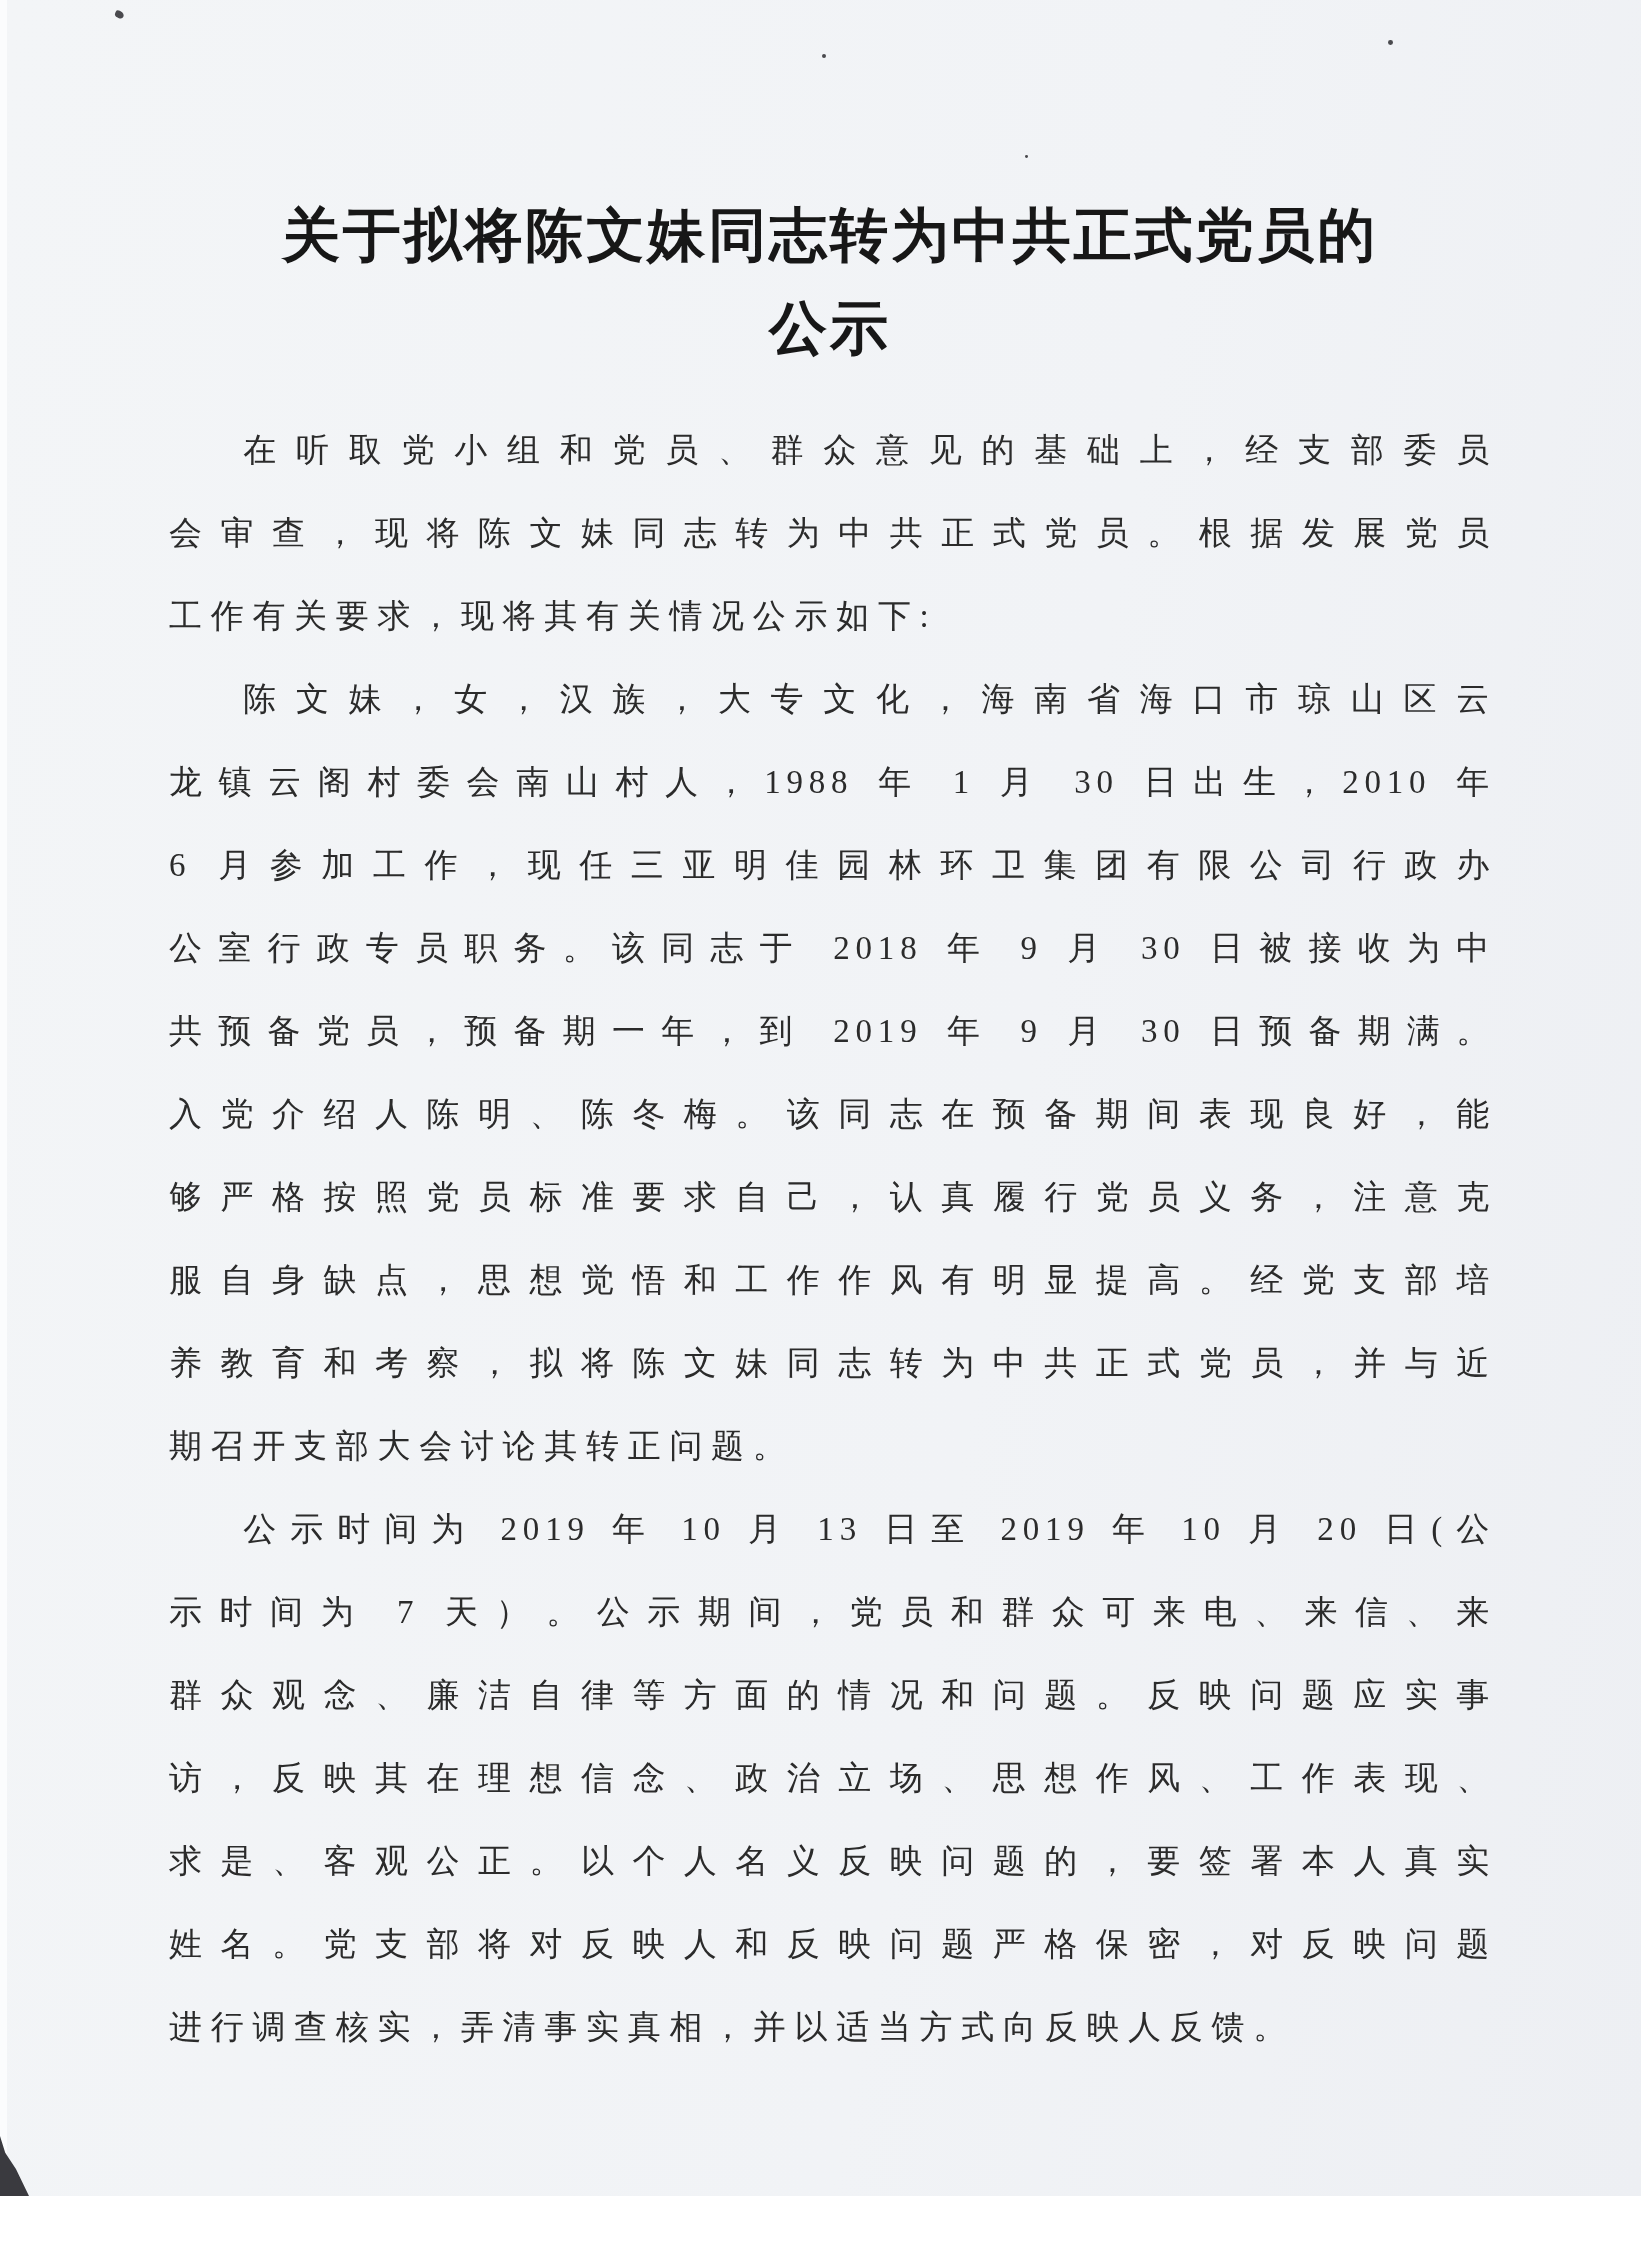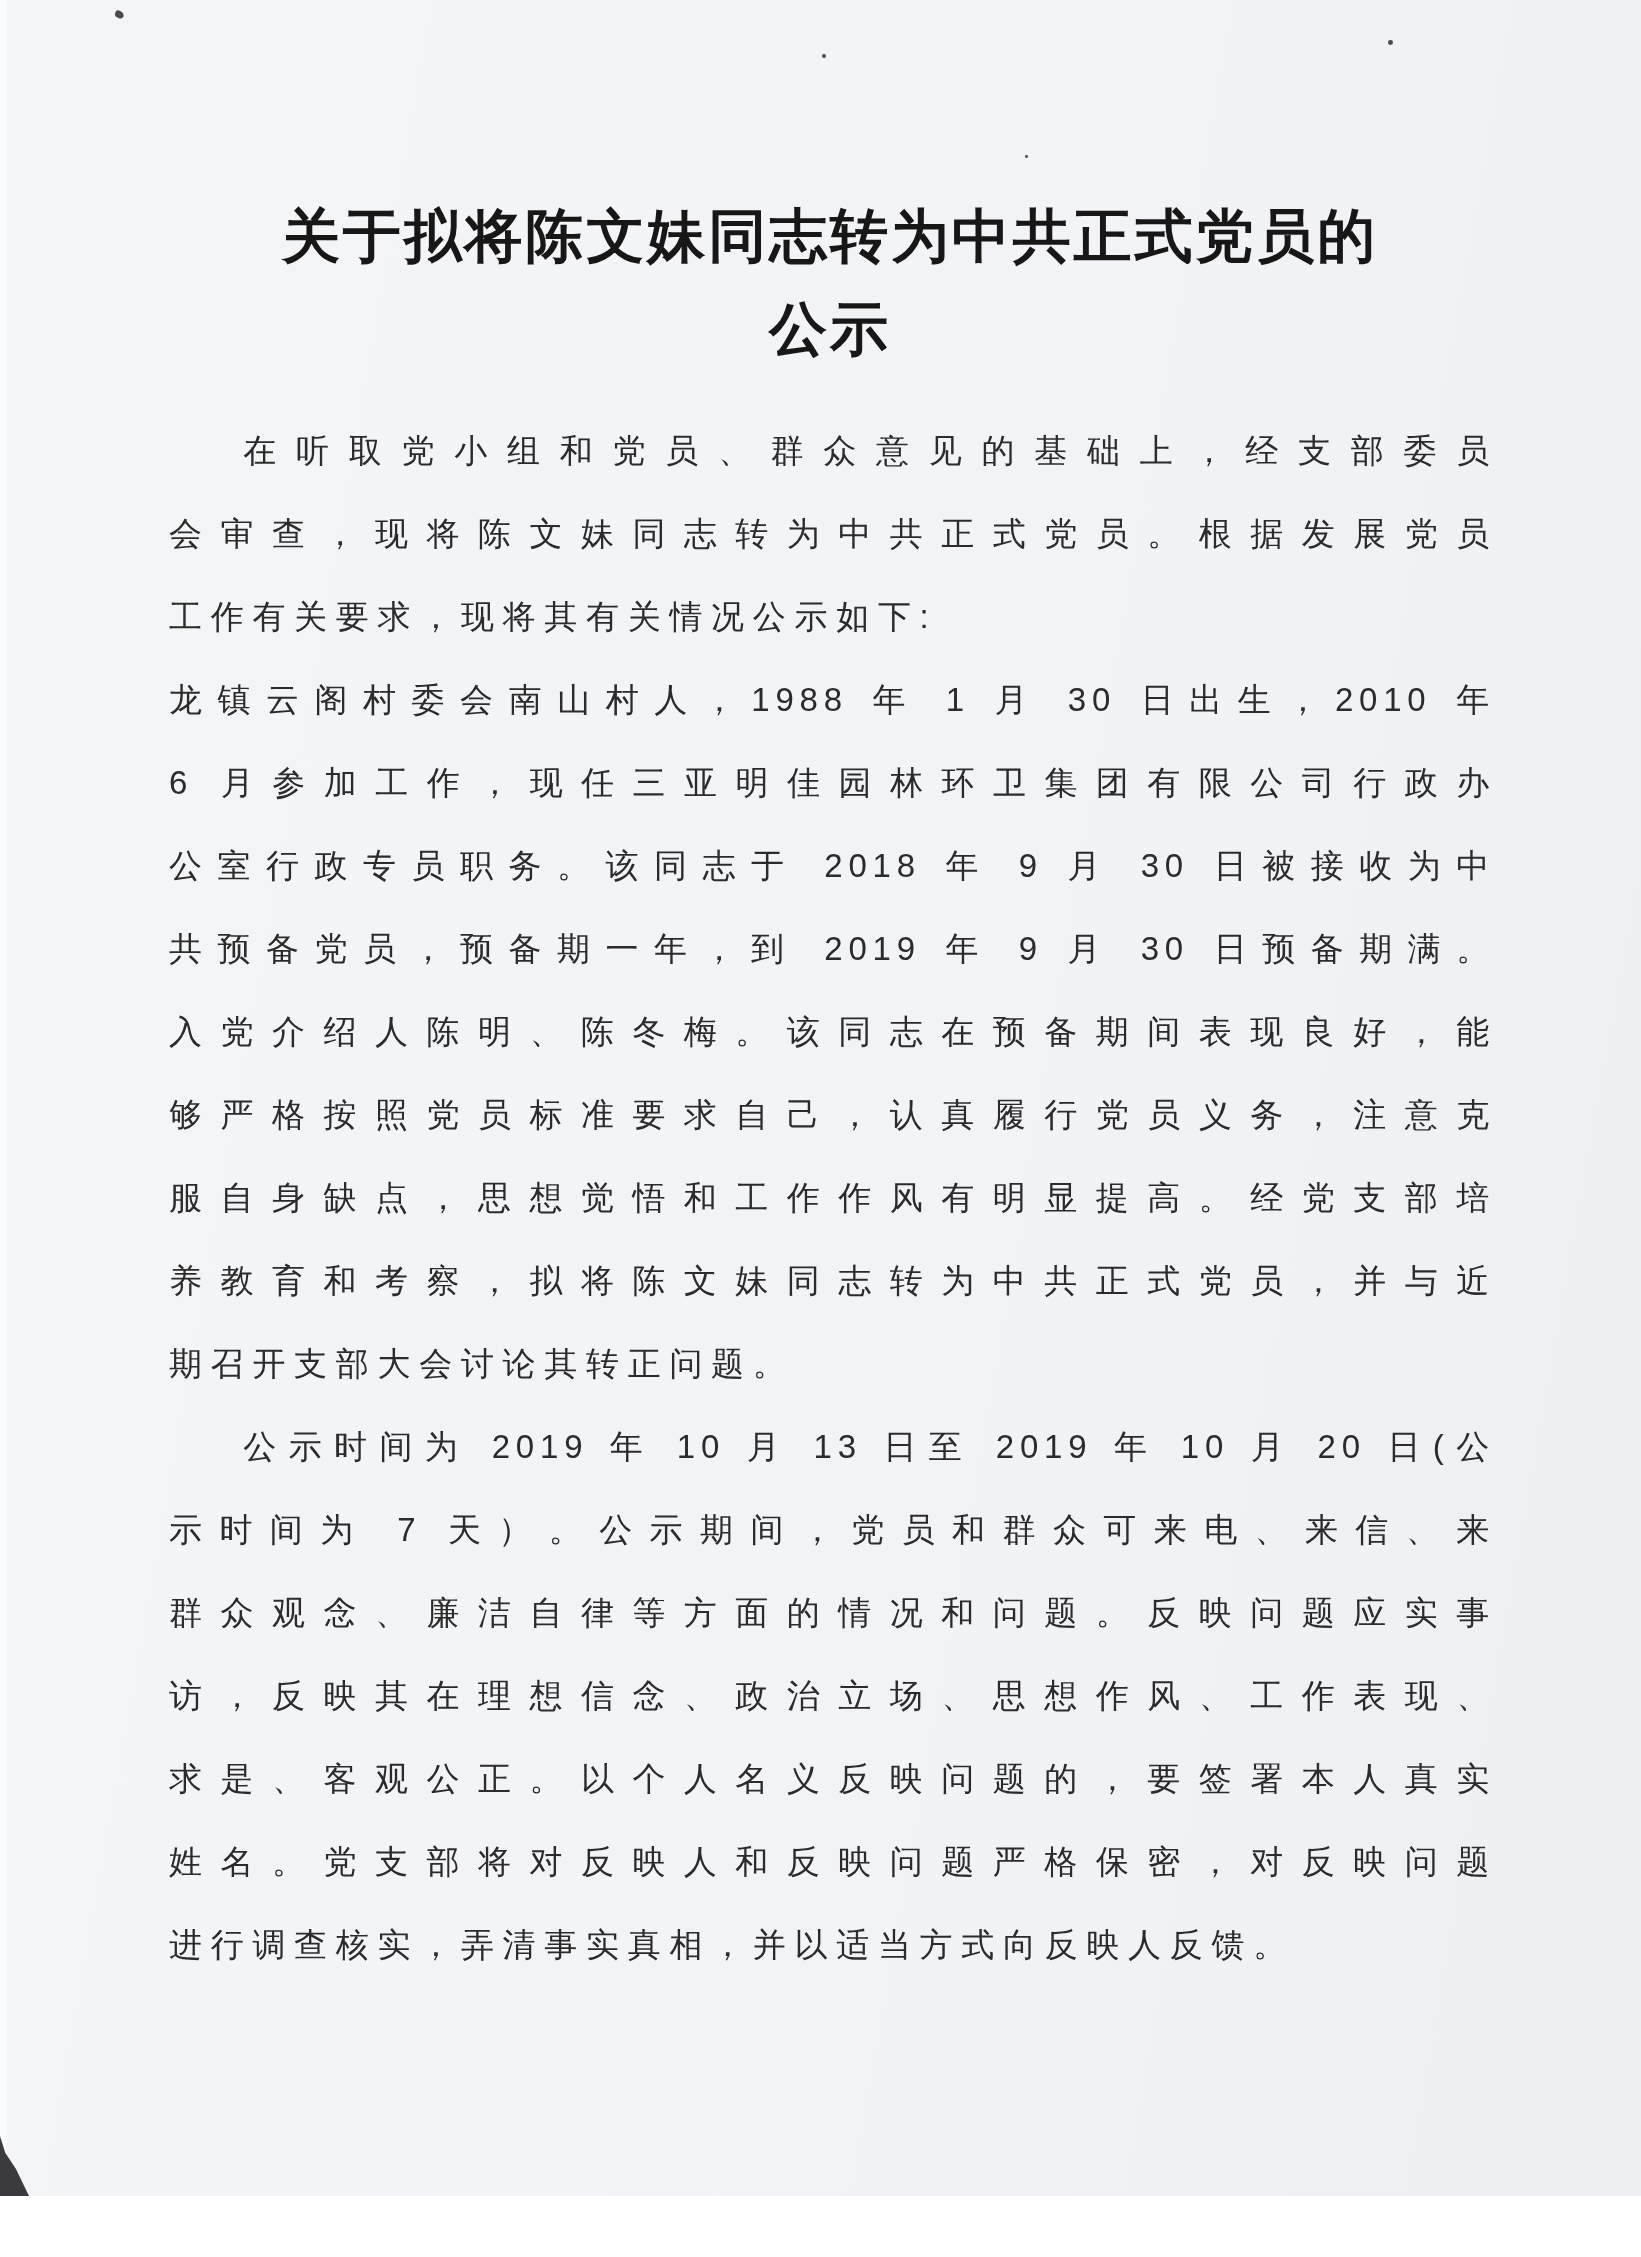--- a/index.html
+++ b/index.html
@@ -7,21 +7,21 @@
     padding: 0;
     width: 1641px;
     height: 2257px;
     overflow: hidden;
   }
   .page {
     position: relative;
     width: 1641px;
     height: 2196px;
     background: linear-gradient(100deg, #f3f5f7 0%, #f1f3f6 60%, #edeff3 100%);
-    font-family: Liberation Sans, sans-serif;
+    font-family: Liberation Serif, serif;
     color: #262626;
   }
   
   .edge-left {
     position: absolute;
     left: 0; top: 0;
     width: 6.8px; height: 100%;
     background: #fbfcfd;
   }
   .doc-title {
@@ -89,20 +89,21 @@
 
   <div class="doc-title">
     <div>关于拟将陈文妹同志转为中共正式党员的</div>
     <div>公示</div>
   </div>
 
   <div class="doc-body">
     <div class="line indent">在听取党小组和党员、群众意见的基础上，经支部委员</div>
     <div class="line">会审查，现将陈文妹同志转为中共正式党员。根据发展党员</div>
     <div class="line end">工作有关要求，现将其有关情况公示如下:</div>
+    <div class="line indent">陈文妹，女，汉族，大专文化，海南省海口市琼山区云</div>
     <div class="line">龙镇云阁村委会南山村人，1988 年 1 月 30 日出生，2010 年</div>
     <div class="line">6 月参加工作，现任三亚明佳园林环卫集团有限公司行政办</div>
     <div class="line">公室行政专员职务。该同志于 2018 年 9 月 30 日被接收为中</div>
     <div class="line">共预备党员，预备期一年，到 2019 年 9 月 30 日预备期满。</div>
     <div class="line">入党介绍人陈明、陈冬梅。该同志在预备期间表现良好，能</div>
     <div class="line">够严格按照党员标准要求自己，认真履行党员义务，注意克</div>
     <div class="line">服自身缺点，思想觉悟和工作作风有明显提高。经党支部培</div>
     <div class="line">养教育和考察，拟将陈文妹同志转为中共正式党员，并与近</div>
     <div class="line end">期召开支部大会讨论其转正问题。</div>
     <div class="line indent">公示时间为 2019 年 10 月 13 日至 2019 年 10 月 20 日(公</div>

